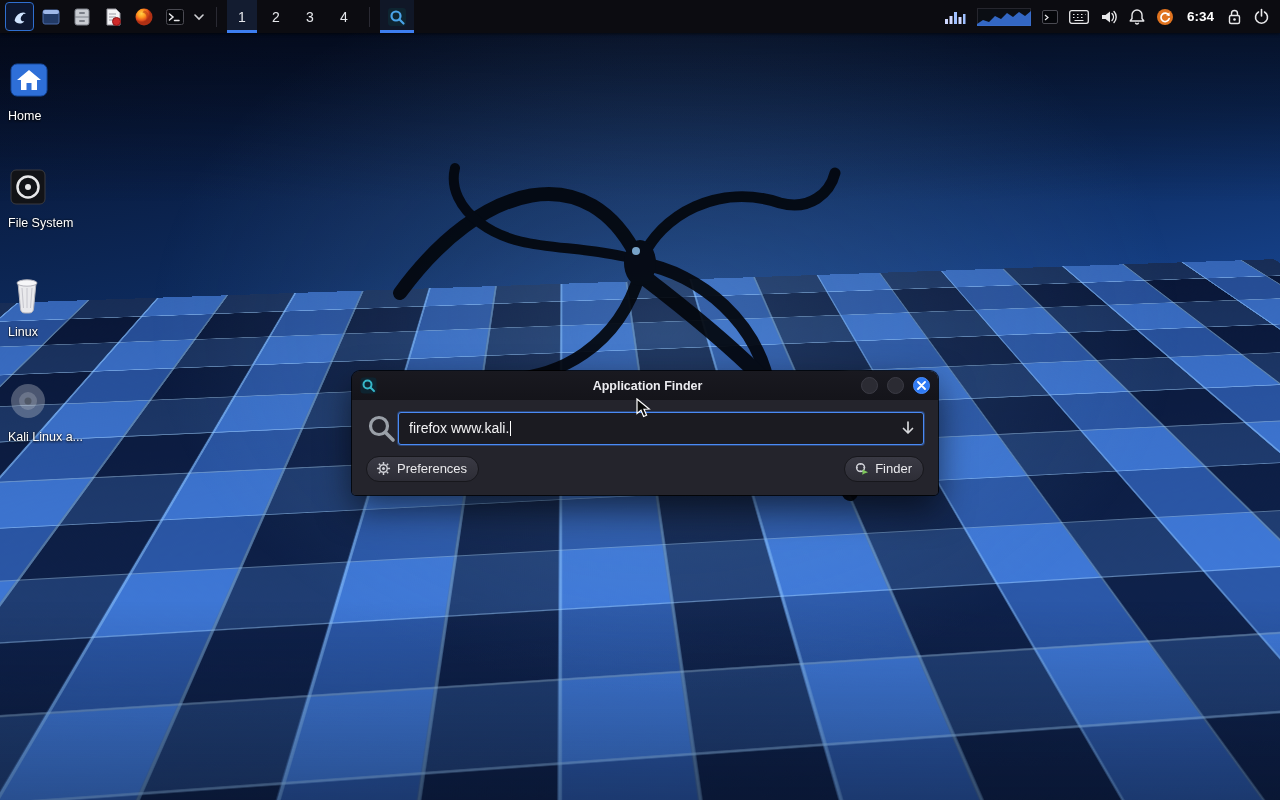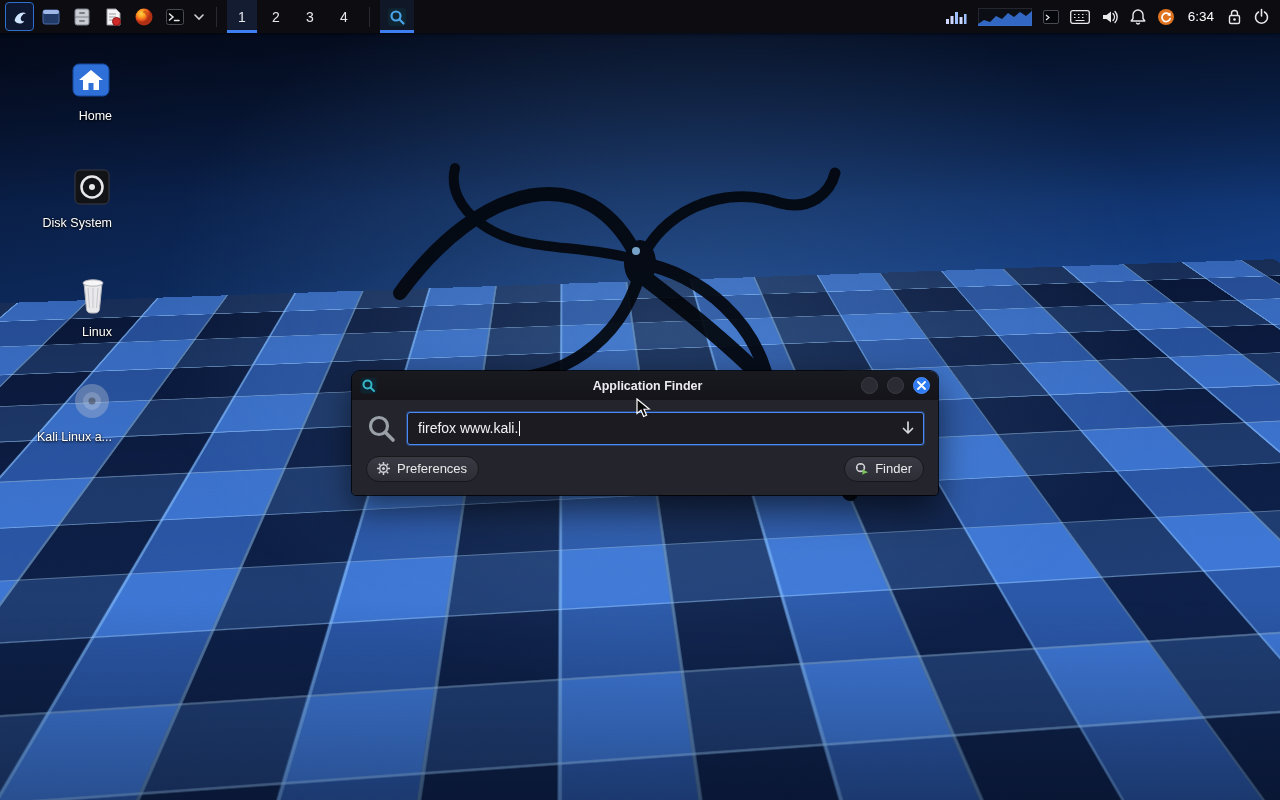--- a/index.html
+++ b/index.html
@@ -31,43 +31,43 @@
   .pbtn { height:27px; min-width:27px; display:flex; align-items:center; justify-content:center;
     border-radius:3px; cursor:default; }
   .kali-btn { background:#0d1730; outline:1px solid #2f6fd0; border-radius:3px; }
   .psep { width:1px; height:20px; background:#2a2a33; margin:0 6px; flex:none; }
   .ws { width:30px; height:33px; display:flex; align-items:center; justify-content:center;
     font-size:14px; color:#e6e8ec; }
   .ws.active { background:rgba(61,126,240,.14); border-bottom:3px solid #3d7ef0; padding-top:3px; }
   .task { width:34px; height:33px; display:flex; align-items:center; justify-content:center;
     background:rgba(61,126,240,.10); border-bottom:3px solid #3d7ef0; padding-top:3px; }
   .tray { margin-left:auto; display:flex; align-items:center; gap:11px; padding-right:4px; }
-  .clock { font-size:13.5px; color:#fff; padding:0 2px; }
+  .clock { font-size:13.5px; color:#fff; padding:0 2px;font-weight:bold; }
 
   
   .dicons { position:absolute; left:8px; top:50px; width:104px; z-index:5; }
-  .dicon { width:104px; height:107px; display:flex; flex-direction:column; align-items:flex-end;
+  .dicon { width:104px; height:107px; display:flex; flex-direction:column; align-items:flex-start;
     justify-content:flex-start; padding-top:10px; gap:9px; border-radius:4px; }
   .dlabel { font-size:12.5px; color:#fff; text-shadow:0 1px 3px rgba(0,0,0,.95), 0 0 2px rgba(0,0,0,.8);
     max-width:100px; white-space:nowrap; overflow:hidden; text-overflow:ellipsis; text-align:center; }
 
   
   .finder { position:absolute; left:352px; top:371px; width:586px; z-index:30;
     border-radius:8px 8px 4px 4px; box-shadow:0 14px 34px rgba(0,0,0,.6), 0 0 0 1px rgba(0,0,0,.8);
     overflow:hidden; }
   .titlebar { position:relative; height:29px; background:linear-gradient(#191920,#14141a);
     display:flex; align-items:center; padding:0 8px; }
   .title { position:absolute; left:5px; right:0; text-align:center; font-size:12.5px;
     font-weight:bold; color:#ececf0; pointer-events:none; }
   .winbtns { margin-left:auto; display:flex; gap:9px; z-index:2; }
   .wbtn { width:17px; height:17px; border-radius:50%; background:#2b2b33; border:1px solid #3c3c46;
     display:flex; align-items:center; justify-content:center; }
   .wbtn.close { background:#2f7bf6; border-color:#4a8cf8; }
   .body { background:#24242c; padding:12px 14px 13px 14px; }
-  .searchrow { display:flex; align-items:center; gap:9px; }
+  .searchrow { display:flex; align-items:center; }
   .field { flex:1; position:relative; height:33px; background:#1b1b21;
     border:1px solid #4a8af4; box-shadow:0 0 0 1px rgba(61,126,240,.35); border-radius:3px; }
   .fieldtext { position:absolute; left:10px; top:0; height:31px; line-height:31px;
     font-size:14px; color:#f2f2f4; white-space:pre; }
   .caret { display:inline-block; width:1px; height:15px; background:#fff; vertical-align:-3px; margin-left:1px; }
   .droparrow { position:absolute; right:7px; top:7px; }
   .btnrow { display:flex; justify-content:space-between; margin-top:11px; }
   .gbtn { display:inline-flex; align-items:center; gap:6px; padding:4px 11px 5px 9px;
     background:linear-gradient(#3a3a44,#2d2d36); border:1px solid #17171c; border-radius:13px;
     color:#e9e9ec; font-size:13px; }
@@ -104,21 +104,21 @@
     </svg>
     <span class="dlabel">Home</span>
   </div>
 
   <div class="dicon">
     <svg width="40" height="40" viewBox="0 0 40 40">
       <rect x="3" y="3" width="34" height="34" rx="5" fill="#121317" stroke="#3a3b40"></rect>
       <circle cx="20" cy="20" r="10.5" fill="none" stroke="#e8e8ea" stroke-width="2.5"></circle>
       <circle cx="20" cy="20" r="3" fill="#e8e8ea"></circle>
     </svg>
-    <span class="dlabel">Disk System</span>
+    <span class="dlabel">File System</span>
   </div>
 
   <div class="dicon">
     <svg width="38" height="42" viewBox="0 0 38 42">
       <path d="M10 9 h18 l-2.5 26 a4.5 4.5 0 0 1 -4.5 4 h-4 a4.5 4.5 0 0 1 -4.5 -4 Z" fill="#e9e9ec" stroke="#b4b4bc"></path>
       <ellipse cx="19" cy="9" rx="10" ry="3.2" fill="#f6f6f8" stroke="#b4b4bc"></ellipse>
       <path d="M14 14 l1.5 20 M19 14 v20 M24 14 l-1.5 20" stroke="#c6c6cd" fill="none"></path>
     </svg>
     <span class="dlabel">Linux</span>
   </div>

